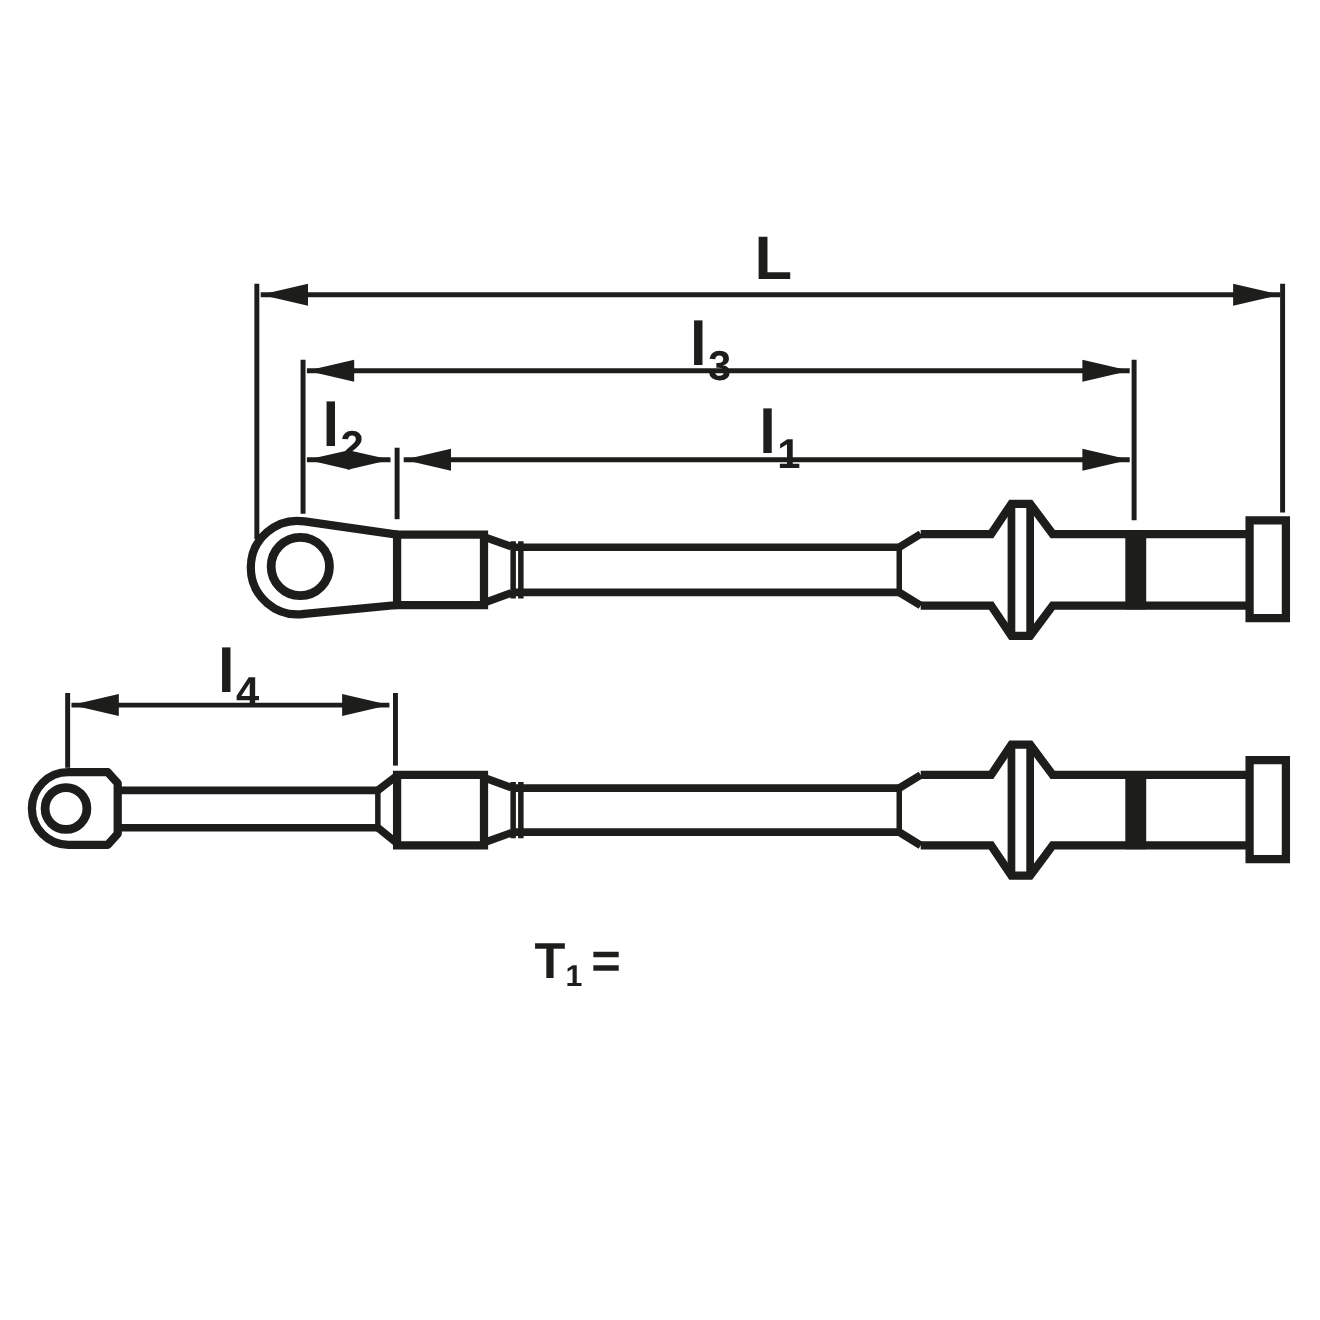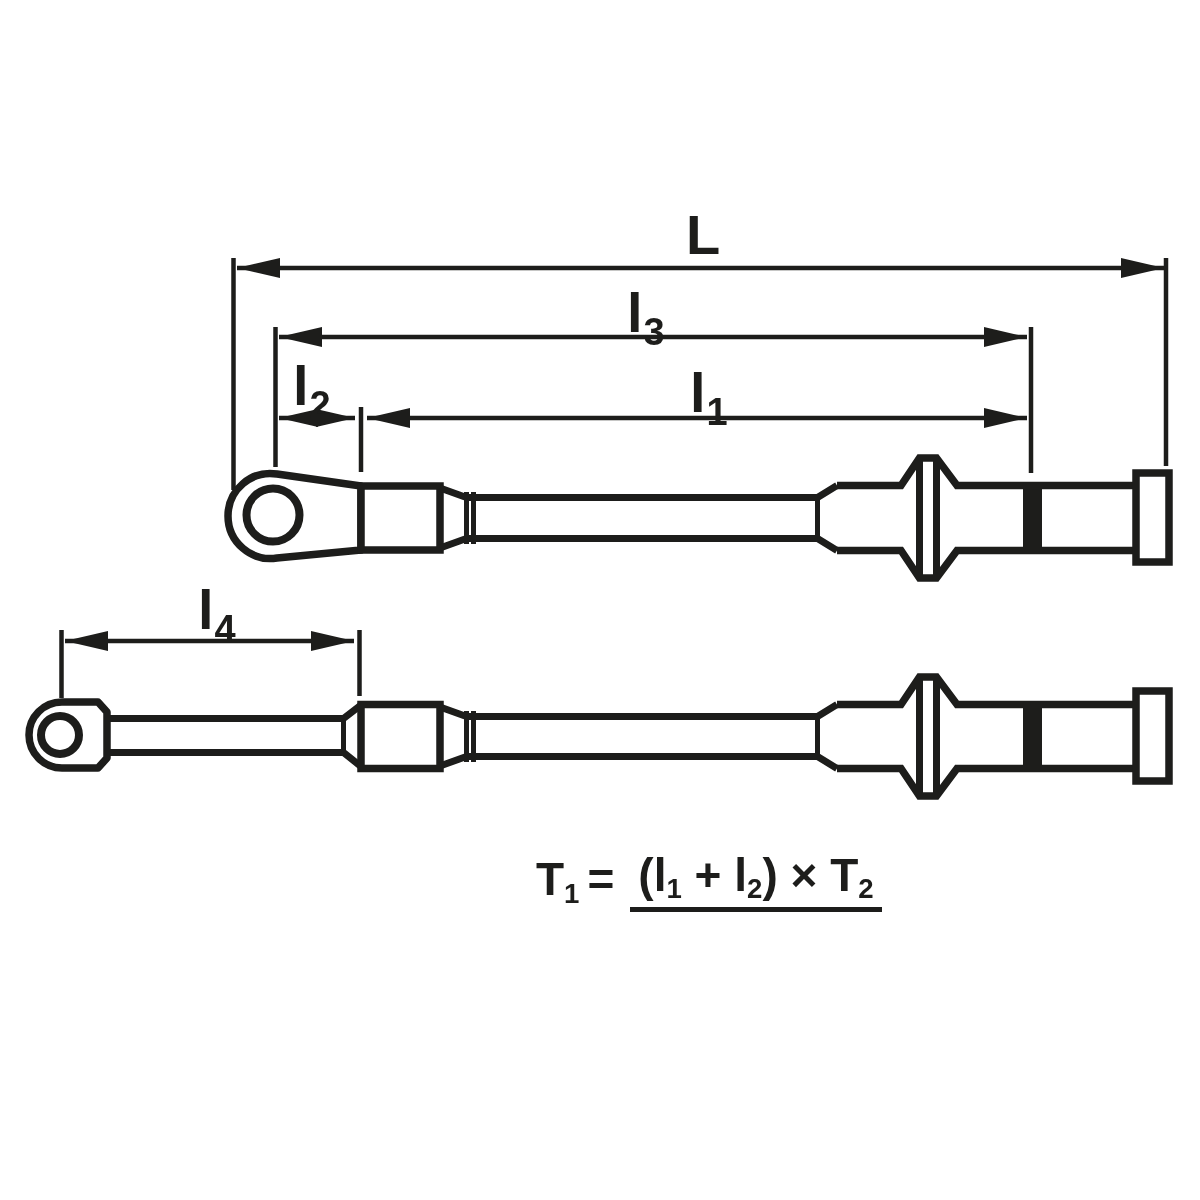--- a/index.html
+++ b/index.html
@@ -6,21 +6,21 @@
   body{width:1200px;height:1200px;position:relative;overflow:hidden;}
   .stage{position:absolute;left:0;top:0;width:1200px;height:1200px;}
   svg text{
     font-family:"Liberation Sans",sans-serif;
     font-weight:bold;
     fill:#1d1d1b;
     font-size:56px;
   }
   svg .dimsub{font-size:38px;}
   .formula{
-    position:absolute;left:536px;top:846px;
+    position:absolute;left:486px;top:846px;
     display:flex;align-items:center;
     font-family:"Liberation Sans",sans-serif;
     font-weight:bold;font-size:46px;color:#1d1d1b;
     white-space:pre;
   }
   .formula sub{
     font-size:0.60em;
     vertical-align:baseline;
     position:relative;top:0.26em;
     line-height:0;
@@ -110,16 +110,15 @@
     <path stroke-width="7" d="M 919.5 677 V 796 M 936.5 677 V 796"></path>
     <rect x="1023" y="701" width="19" height="71" fill="#1d1d1b" stroke="none"></rect>
     <path fill="#ffffff" stroke-width="7.5" d="M 1136 691 H 1169 V 781 H 1136 Z"></path>
   </g>
 </svg>
 
 <div class="formula">
   <div class="f-lhs"><span>T</span><sub>1</sub></div>
   <div class="f-eq">=</div>
   <div class="frac">
-    <div class="num"><span>(l</span><sub>1</sub><span> + l</span><sub>2</sub><span>) × T</span><sub>2</sub></div>
     <div class="fbar"></div>
   </div>
 </div>
 
 </body></html>

